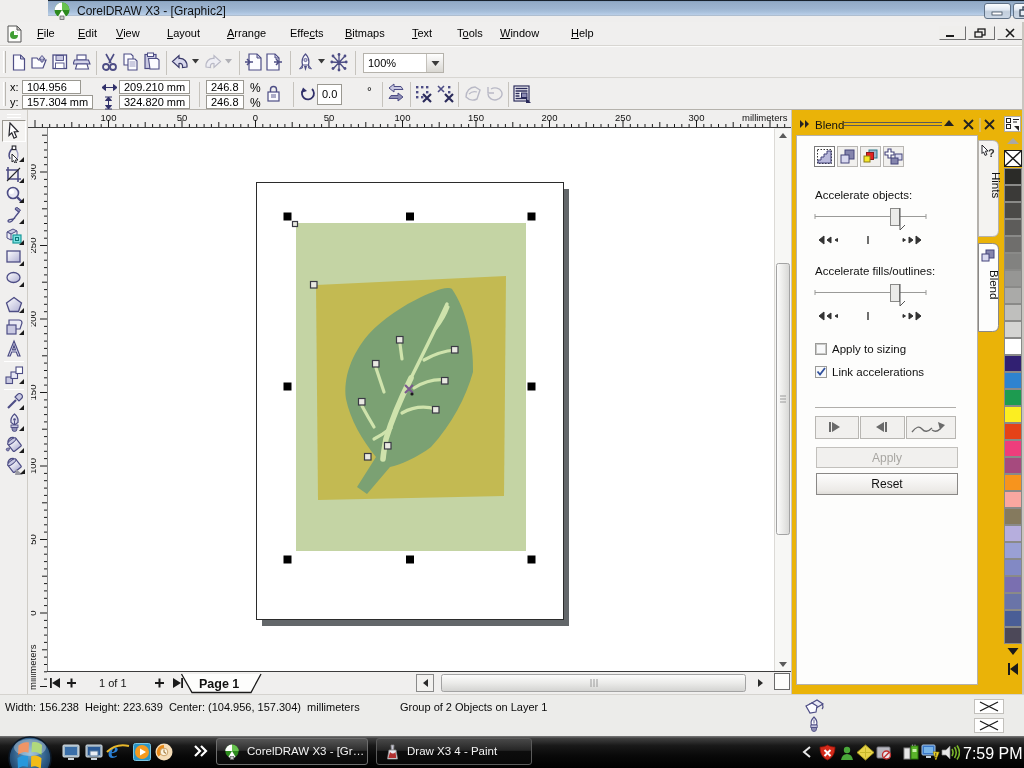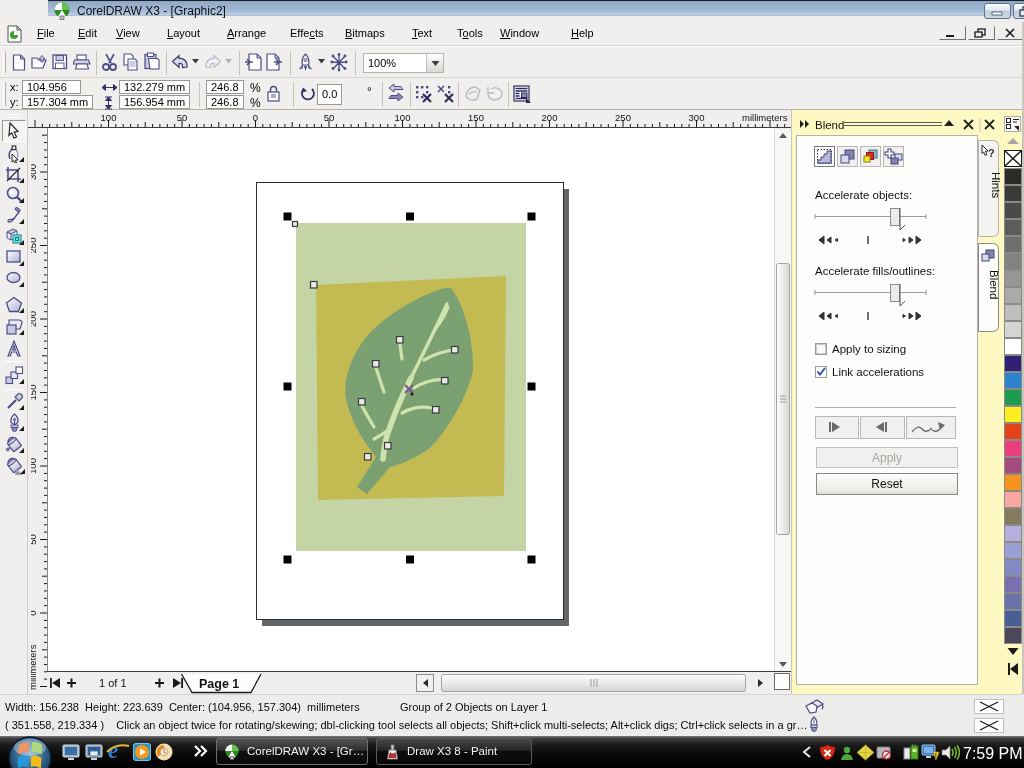--- a/index.html
+++ b/index.html
@@ -39,21 +39,21 @@
 #vruler { left:28px; top:128px; width:19px; height:566px; background:#f0efee; }
 
 
 #canvas { left:47px; top:128px; width:727px; height:543px; background:#ffffff; border-left:1px solid #8a8a8a; }
 
 
 #vscroll { left:774px; top:129px; width:17px; height:542px; background:#f7f7f5; border-left:1px solid #dcdad6; }
 #navrow { left:47px; top:671px; width:744px; height:23px; background:#f0efee; border-top:1px solid #3c3c3c; }
 
 
-#docker { left:791px; top:110px; width:233px; height:584px; background:#fef9c3; border-left:1px solid #c9c6c0; }
+#docker { left:791px; top:110px; width:233px; height:584px; background:#eab308; border-left:1px solid #c9c6c0; }
 
 
 #statusbar { left:0; top:694px; width:1024px; height:42px; background:#ececea; border-top:1px solid #d5d3cf; font-size:11px; color:#0a0a0a; }
 
 
 #taskbar { left:0; top:736px; width:1024px; height:32px;
   background:linear-gradient(to bottom,#7b7b7b 0%,#3e3e3e 8%,#191919 30%,#090909 60%,#000 100%); }
 </style>
 </head>
 <body>
@@ -199,25 +199,25 @@
 </div>
 <div class="abs" id="propbar">
   <span class="grip" style="left:3px;top:3px;height:24px"></span>
   <span class="abs" style="left:10px;top:2px">x:</span>
   <span class="field" style="left:22px;top:1px;width:59px;height:14px;line-height:12px">104.956 mm</span>
   <span class="abs" style="left:10px;top:17px">y:</span>
   <span class="field" style="left:22px;top:16px;width:71px;height:14px;line-height:12px">157.304 mm</span>
   <svg class="abs" style="left:101px;top:4px" width="17" height="9">
       <path d="M1 4.5 h15 M1 4.5 l3.5-3 v6 z M16 4.5 l-3.5-3 v6 z" stroke="#30306a" stroke-width="1" fill="#30306a"></path>
     </svg>
-  <span class="field" style="left:119px;top:1px;width:71px;height:14px;line-height:12px">132.279 mm</span>
+  <span class="field" style="left:119px;top:1px;width:71px;height:14px;line-height:12px">209.210 mm</span>
   <svg class="abs" style="left:104px;top:17px" width="9" height="14">
       <path d="M4.5 1 v12 M4.5 1 l-3 3.5 h6 z M4.5 13 l-3-3.5 h6 z M1 1 h7 M1 13 h7" stroke="#30306a" stroke-width="1" fill="#30306a"></path>
     </svg>
-  <span class="field" style="left:119px;top:16px;width:71px;height:14px;line-height:12px">156.954 mm</span>
+  <span class="field" style="left:119px;top:16px;width:71px;height:14px;line-height:12px">324.820 mm</span>
   <span class="tsep" style="left:199px;top:3px;height:25px"></span>
   <span class="field" style="left:206px;top:1px;width:38px;height:14px;line-height:12px">246.8</span>
   <span class="field" style="left:206px;top:16px;width:38px;height:14px;line-height:12px">246.8</span>
   <span class="abs" style="left:250px;top:2px;font-size:12px">%</span>
   <span class="abs" style="left:250px;top:17px;font-size:12px">%</span>
   <svg class="abs" style="left:266px;top:6px" width="15" height="18" viewBox="0 0 15 18">
     <rect x="2" y="7" width="11" height="9" fill="#fcfcff" stroke="#4d4d85" stroke-width="1.2"></rect>
     <path d="M4.5 7 v-2.5 a3 3 0 0 1 6 0 V7" fill="none" stroke="#4d4d85" stroke-width="1.4"></path>
     <path d="M5 10 h5 M5 12 h5" stroke="#4d4d85" stroke-width="0.9"></path>
   </svg>
@@ -668,21 +668,20 @@
 </div>
 <div class="abs" style="left:1022px;top:22px;width:2px;height:714px;background:#c9c6c0"></div>
 <div class="abs" id="statusbar">
   <span class="abs" style="left:5px;top:6px">Width: 156.238&nbsp; Height: 223.639&nbsp; Center: (104.956, 157.304)&nbsp; millimeters</span>
   <span class="abs" style="left:400px;top:6px">Group of 2 Objects on Layer 1</span>
   <svg class="abs" style="left:804px;top:3px" width="22" height="16" viewBox="0 0 22 16">
     <path d="M6 6 L13 2 L19 6 L12 10 Z" fill="#e9e9f5" stroke="#4d4d85" stroke-width="1.2"></path>
     <path d="M2 8 L8 5 L13 8 L12 14 L6 15 Z" fill="#fcfcff" stroke="#4d4d85" stroke-width="1.2"></path>
     <path d="M18 6 q2 3 0 5" fill="none" stroke="#4d4d85" stroke-width="1.2"></path>
   </svg>
-  <span class="abs" style="left:5px;top:24px">( 351.558, 219.334 )&nbsp;&nbsp;&nbsp; Click an object twice for rotating/skewing; dbl-clicking tool selects all objects; Shift+click multi-selects; Alt+click digs; Ctrl+click selects in a gr…</span>
   <svg class="abs" style="left:807px;top:21px" width="14" height="17" viewBox="0 0 14 17">
     <path d="M7 1 C4 4 3.5 6.5 4.5 9 h5 C10.5 6.5 10 4 7 1 Z" fill="#fcfcff" stroke="#4d4d85" stroke-width="1.1"></path>
     <rect x="3.8" y="9" width="6.4" height="2.5" fill="#c9c9e2" stroke="#4d4d85" stroke-width="0.9"></rect>
     <path d="M4.5 11.5 h5 v1.5 a2.5 2.5 0 0 1 -5 0 z" fill="#8c8cb4" stroke="#4d4d85" stroke-width="0.9"></path>
     <path d="M7 3.5 v4" stroke="#4d4d85" stroke-width="0.9"></path>
   </svg>
   <span class="abs" style="left:974px;top:4px;width:30px;height:15px;background:#fff;border:1px solid #c2c0bc">
     <svg width="28" height="13">
         <path d="M5 2 L23 11 M23 2 L5 11" stroke="#1a1a1a" stroke-width="1.3"></path>
       </svg></span>
@@ -747,21 +746,21 @@
       <rect x="7" y="14" width="4" height="3.5" fill="#c8c8c8" stroke="#555" stroke-width="0.7"></rect>
     </svg>
     <span class="abs" style="left:30px;top:6px;color:#f2f2f2;font-size:11.5px;white-space:nowrap">CorelDRAW X3 - [Gr…</span>
   </div>
   <div class="abs" style="left:376px;top:2px;width:156px;height:27px;border-radius:3px;border:1px solid #5a5a5a;background:linear-gradient(to bottom,#484848 0%,#262626 45%,#0d0d0d 50%,#080808 100%)">
     <svg class="abs" style="left:8px;top:5px" width="15" height="16" viewBox="0 0 15 16">
       <path d="M6 1 L9 1 L8.6 6 L6.4 6 Z" fill="#c8c8d8" stroke="#888" stroke-width="0.8"></path>
       <path d="M4 6 h7 l1.5 9 h-10 z" fill="#e8e8f0" stroke="#888" stroke-width="0.8"></path>
       <path d="M5 8 q3 3 5.5 0 l0.8 6 h-8 z" fill="#b03030"></path>
     </svg>
-    <span class="abs" style="left:30px;top:6px;color:#f2f2f2;font-size:11.5px;white-space:nowrap">Draw X3 8 - Paint</span>
+    <span class="abs" style="left:30px;top:6px;color:#f2f2f2;font-size:11.5px;white-space:nowrap">Draw X3 4 - Paint</span>
   </div>
   <svg class="abs" style="left:802px;top:10px" width="10" height="12">
       <path d="M8 1 L2 6 L8 11" stroke="#e8e8e8" stroke-width="2" fill="none"></path>
     </svg>
   <svg class="abs" style="left:819px;top:8px" width="17" height="17" viewBox="0 0 17 17">
     <path d="M8.5 1 C11 2.5 13.5 3 16 3 C16 9 14 13.5 8.5 16 C3 13.5 1 9 1 3 C3.5 3 6 2.5 8.5 1 Z" fill="#d42a1a" stroke="#8a1208" stroke-width="0.8"></path>
     <path d="M5.5 6 L11.5 12 M11.5 6 L5.5 12" stroke="#fff" stroke-width="2"></path>
   </svg>
   <svg class="abs" style="left:839px;top:9px" width="16" height="16">
       <circle cx="8" cy="5" r="3.2" fill="#4aa83a"></circle>

